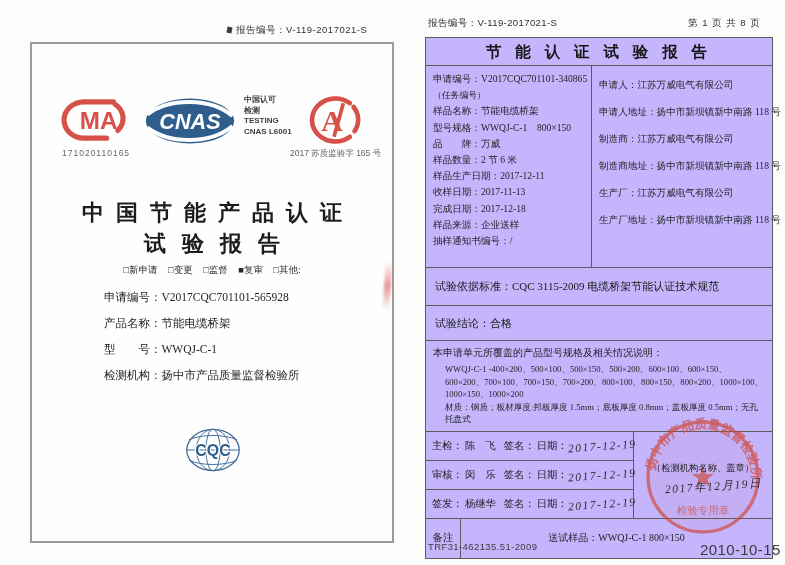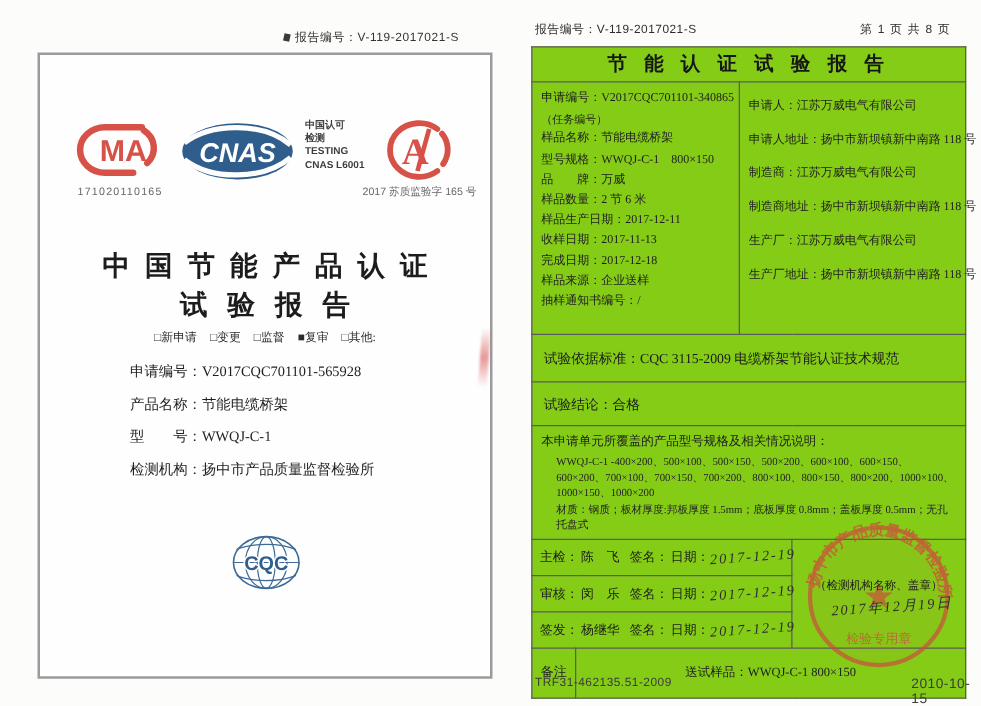--- a/index.html
+++ b/index.html
@@ -36,21 +36,21 @@
   .cqc-logo{position:absolute;left:150px;top:382px;}
   .seam-seal{position:absolute;left:352px;top:218px;width:7px;height:48px;
     background:linear-gradient(180deg,rgba(220,80,80,0),rgba(211,70,70,.55),rgba(220,80,80,0));
     filter:blur(1px);transform:rotate(4deg);}
   
   .rp-header-left{position:absolute;left:428px;top:17px;font-size:9.5px;color:#2d2d2d;
     font-family:"Liberation Sans",sans-serif;letter-spacing:.4px;}
   .rp-header-right{position:absolute;left:688px;top:17px;font-size:9.5px;color:#2d2d2d;
     font-family:"Liberation Sans",sans-serif;letter-spacing:1px;}
   table.report{position:absolute;left:425px;top:37px;width:347px;border-collapse:collapse;
-    table-layout:fixed;background:#84cc16;}
+    table-layout:fixed;background:#c4b5fd;}
   table.report td{border:1px solid #5c5c5c;vertical-align:top;padding:0;}
   .title-cell{height:27px;text-align:center;vertical-align:middle !important;}
   .rp-title{font-size:15.5px;font-weight:bold;letter-spacing:5px;color:#161616;line-height:27px;}
   .info-cell{height:191px;padding:5px 7px !important;}
   .sample-line{font-size:9.6px;line-height:16.2px;white-space:nowrap;color:#1f1f1f;}
   .task-line{font-size:8.8px;}
   .applicant-line{font-size:9.6px;line-height:27px;white-space:nowrap;color:#1f1f1f;}
   .std-cell{height:37px;}
   .std-text{font-size:11px;padding:11px 9px 0 9px;color:#1b1b1b;}
   .concl-cell{height:34px;}
@@ -68,21 +68,21 @@
     transform:rotate(-4deg);display:inline-block;}
   .stamp-cell{position:relative;vertical-align:middle !important;overflow:visible;}
   .stamp-caption{position:absolute;left:0;top:30px;width:100%;text-align:center;
     font-size:9.3px;color:#1d1d1d;z-index:3;}
   .stamp-date{position:absolute;left:10px;top:44px;width:100%;text-align:center;z-index:3;}
   .seal-svg{position:absolute;left:2px;top:-22px;z-index:2;opacity:.8;}
   .remark-cell{height:39px;vertical-align:middle !important;text-align:center;font-size:10.5px;}
   .remark-val{vertical-align:middle !important;text-align:center;font-size:10px;color:#1e1e1e;}
   .rp-footer-left{position:absolute;left:428px;top:541px;font-size:9.5px;color:#3c3c3c;
     font-family:"Liberation Sans",sans-serif;letter-spacing:.4px;}
-  .rp-footer-right{position:absolute;left:729px;top:541px;font-size:11px;color:#3c3c3c;
+  .rp-footer-right{position:absolute;left:700px;top:541px;font-size:15px;color:#3c3c3c;
     font-family:"Liberation Sans",sans-serif;letter-spacing:.4px;}
 </style>
 </head>
 <body>
 
 <span class="lp-mark"></span>
 <div class="lp-report-no">报告编号：V-119-2017021-S</div>
 
 <div class="left-frame">
 

